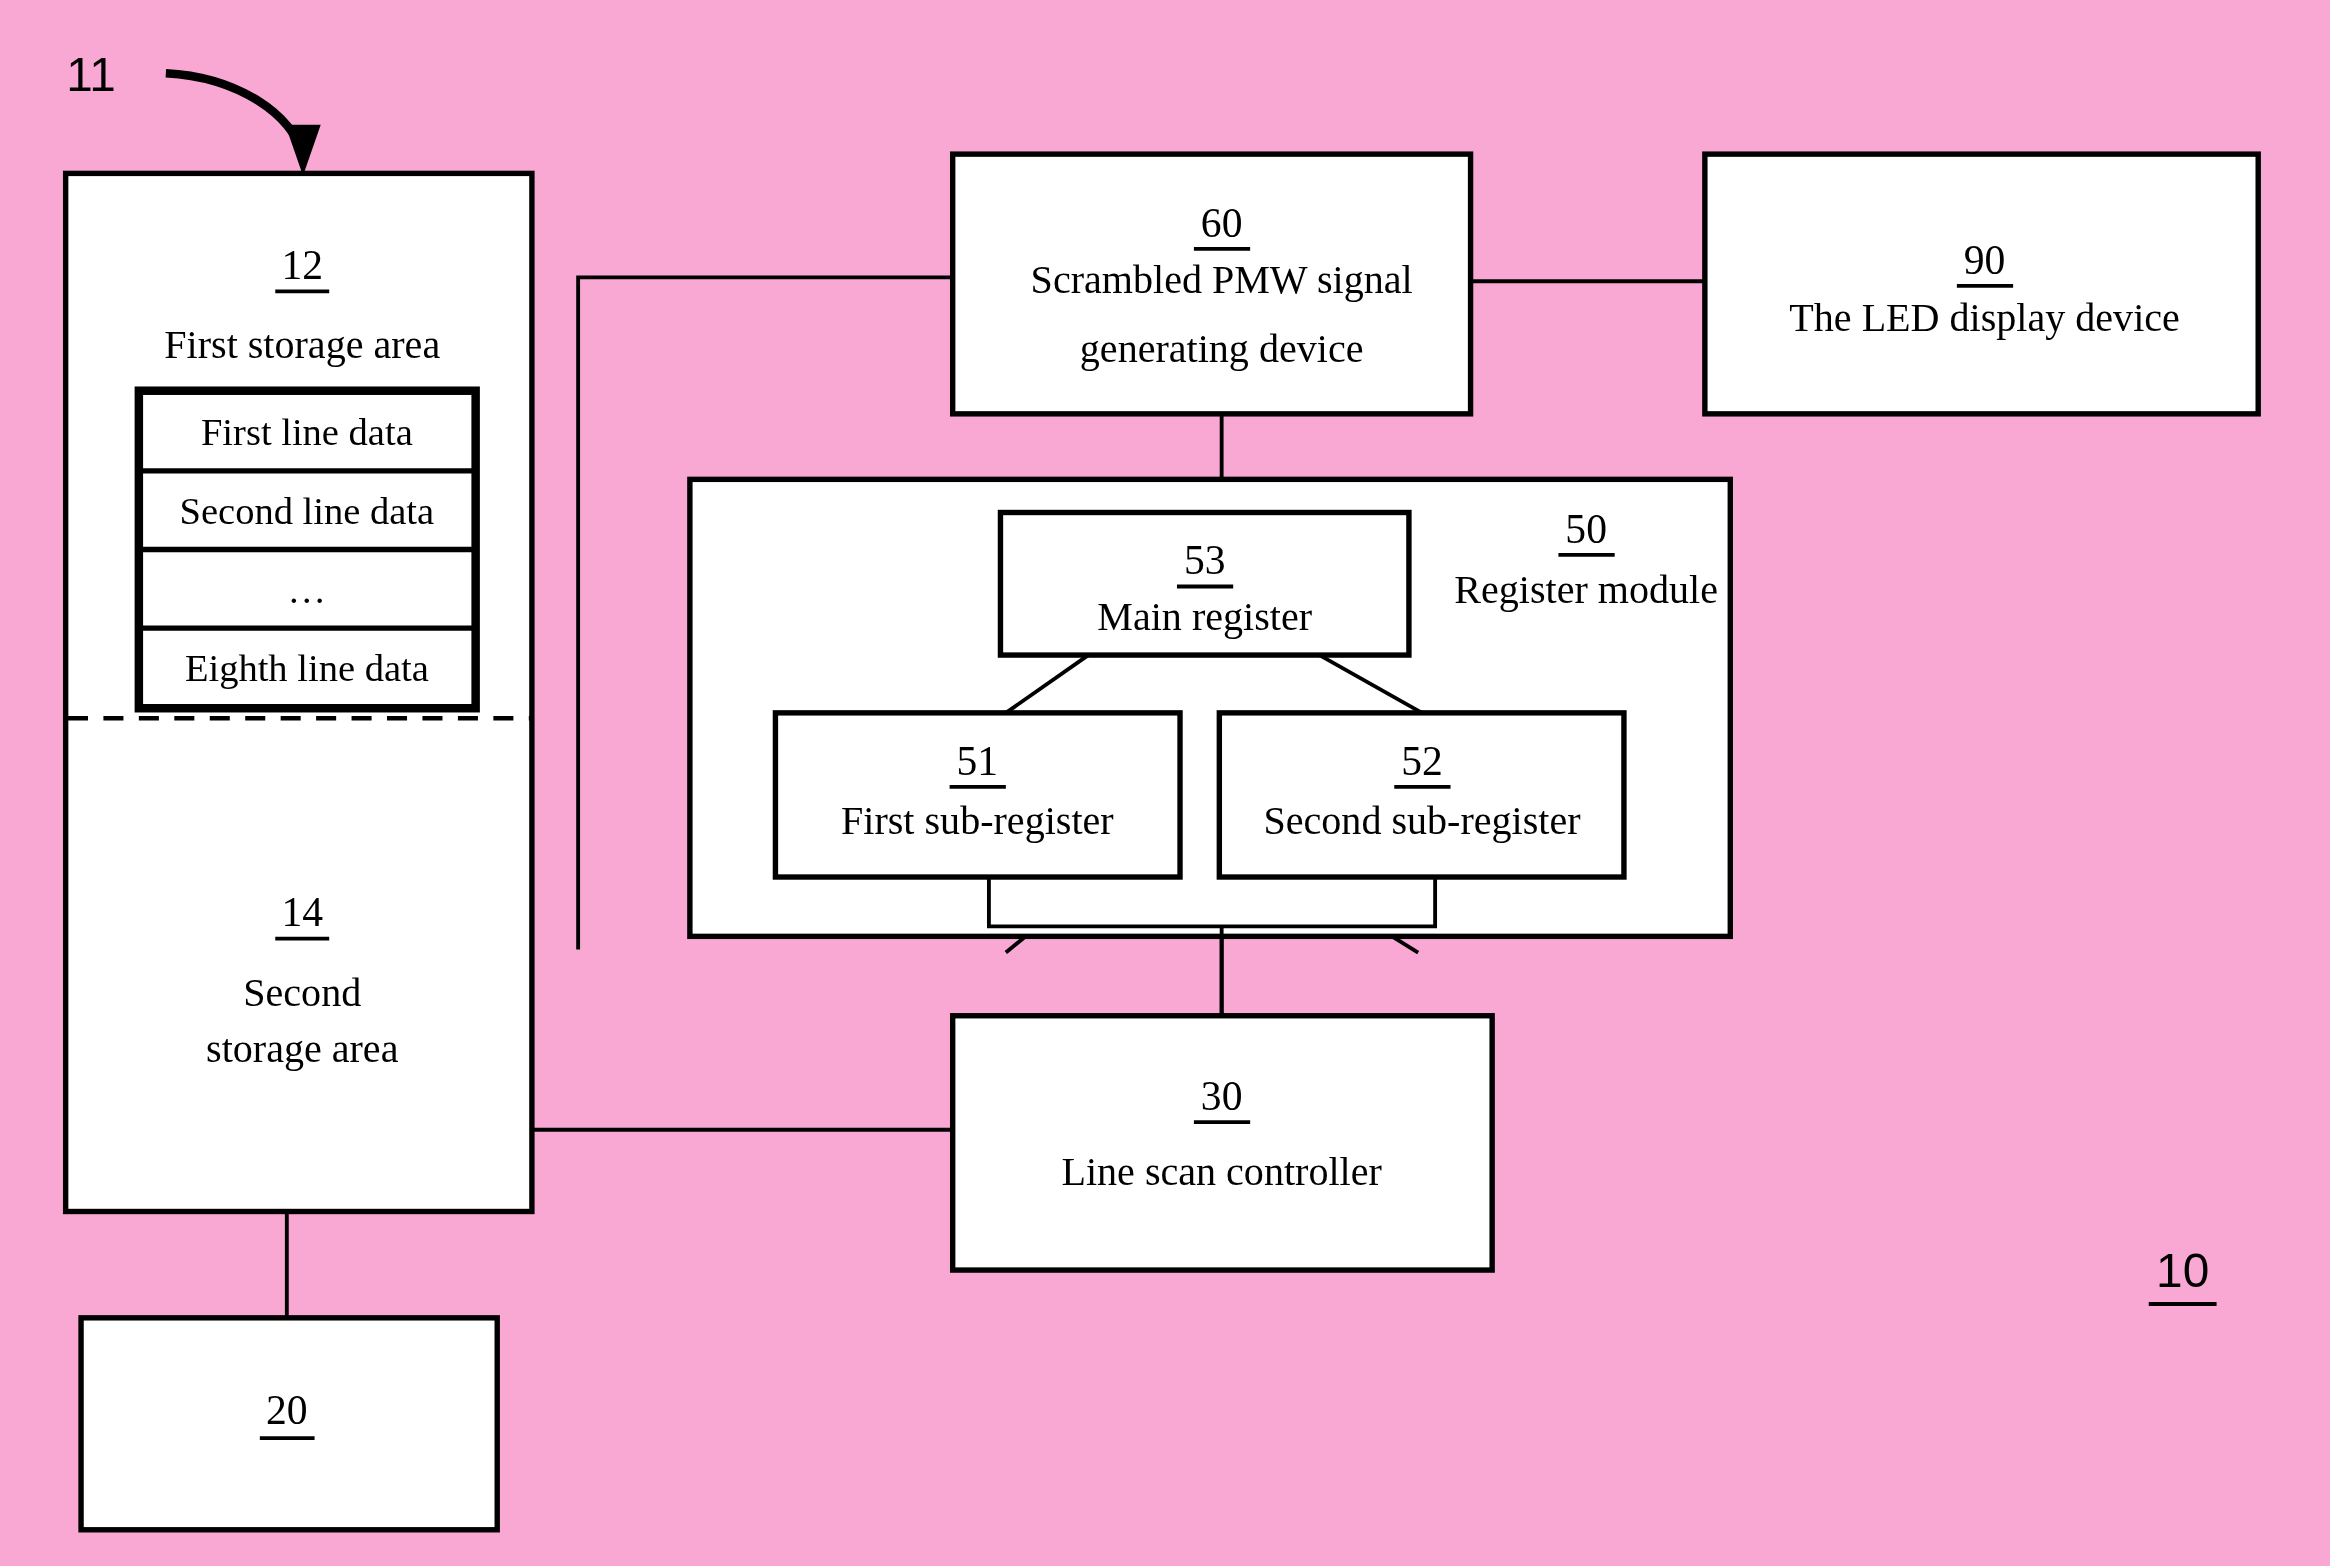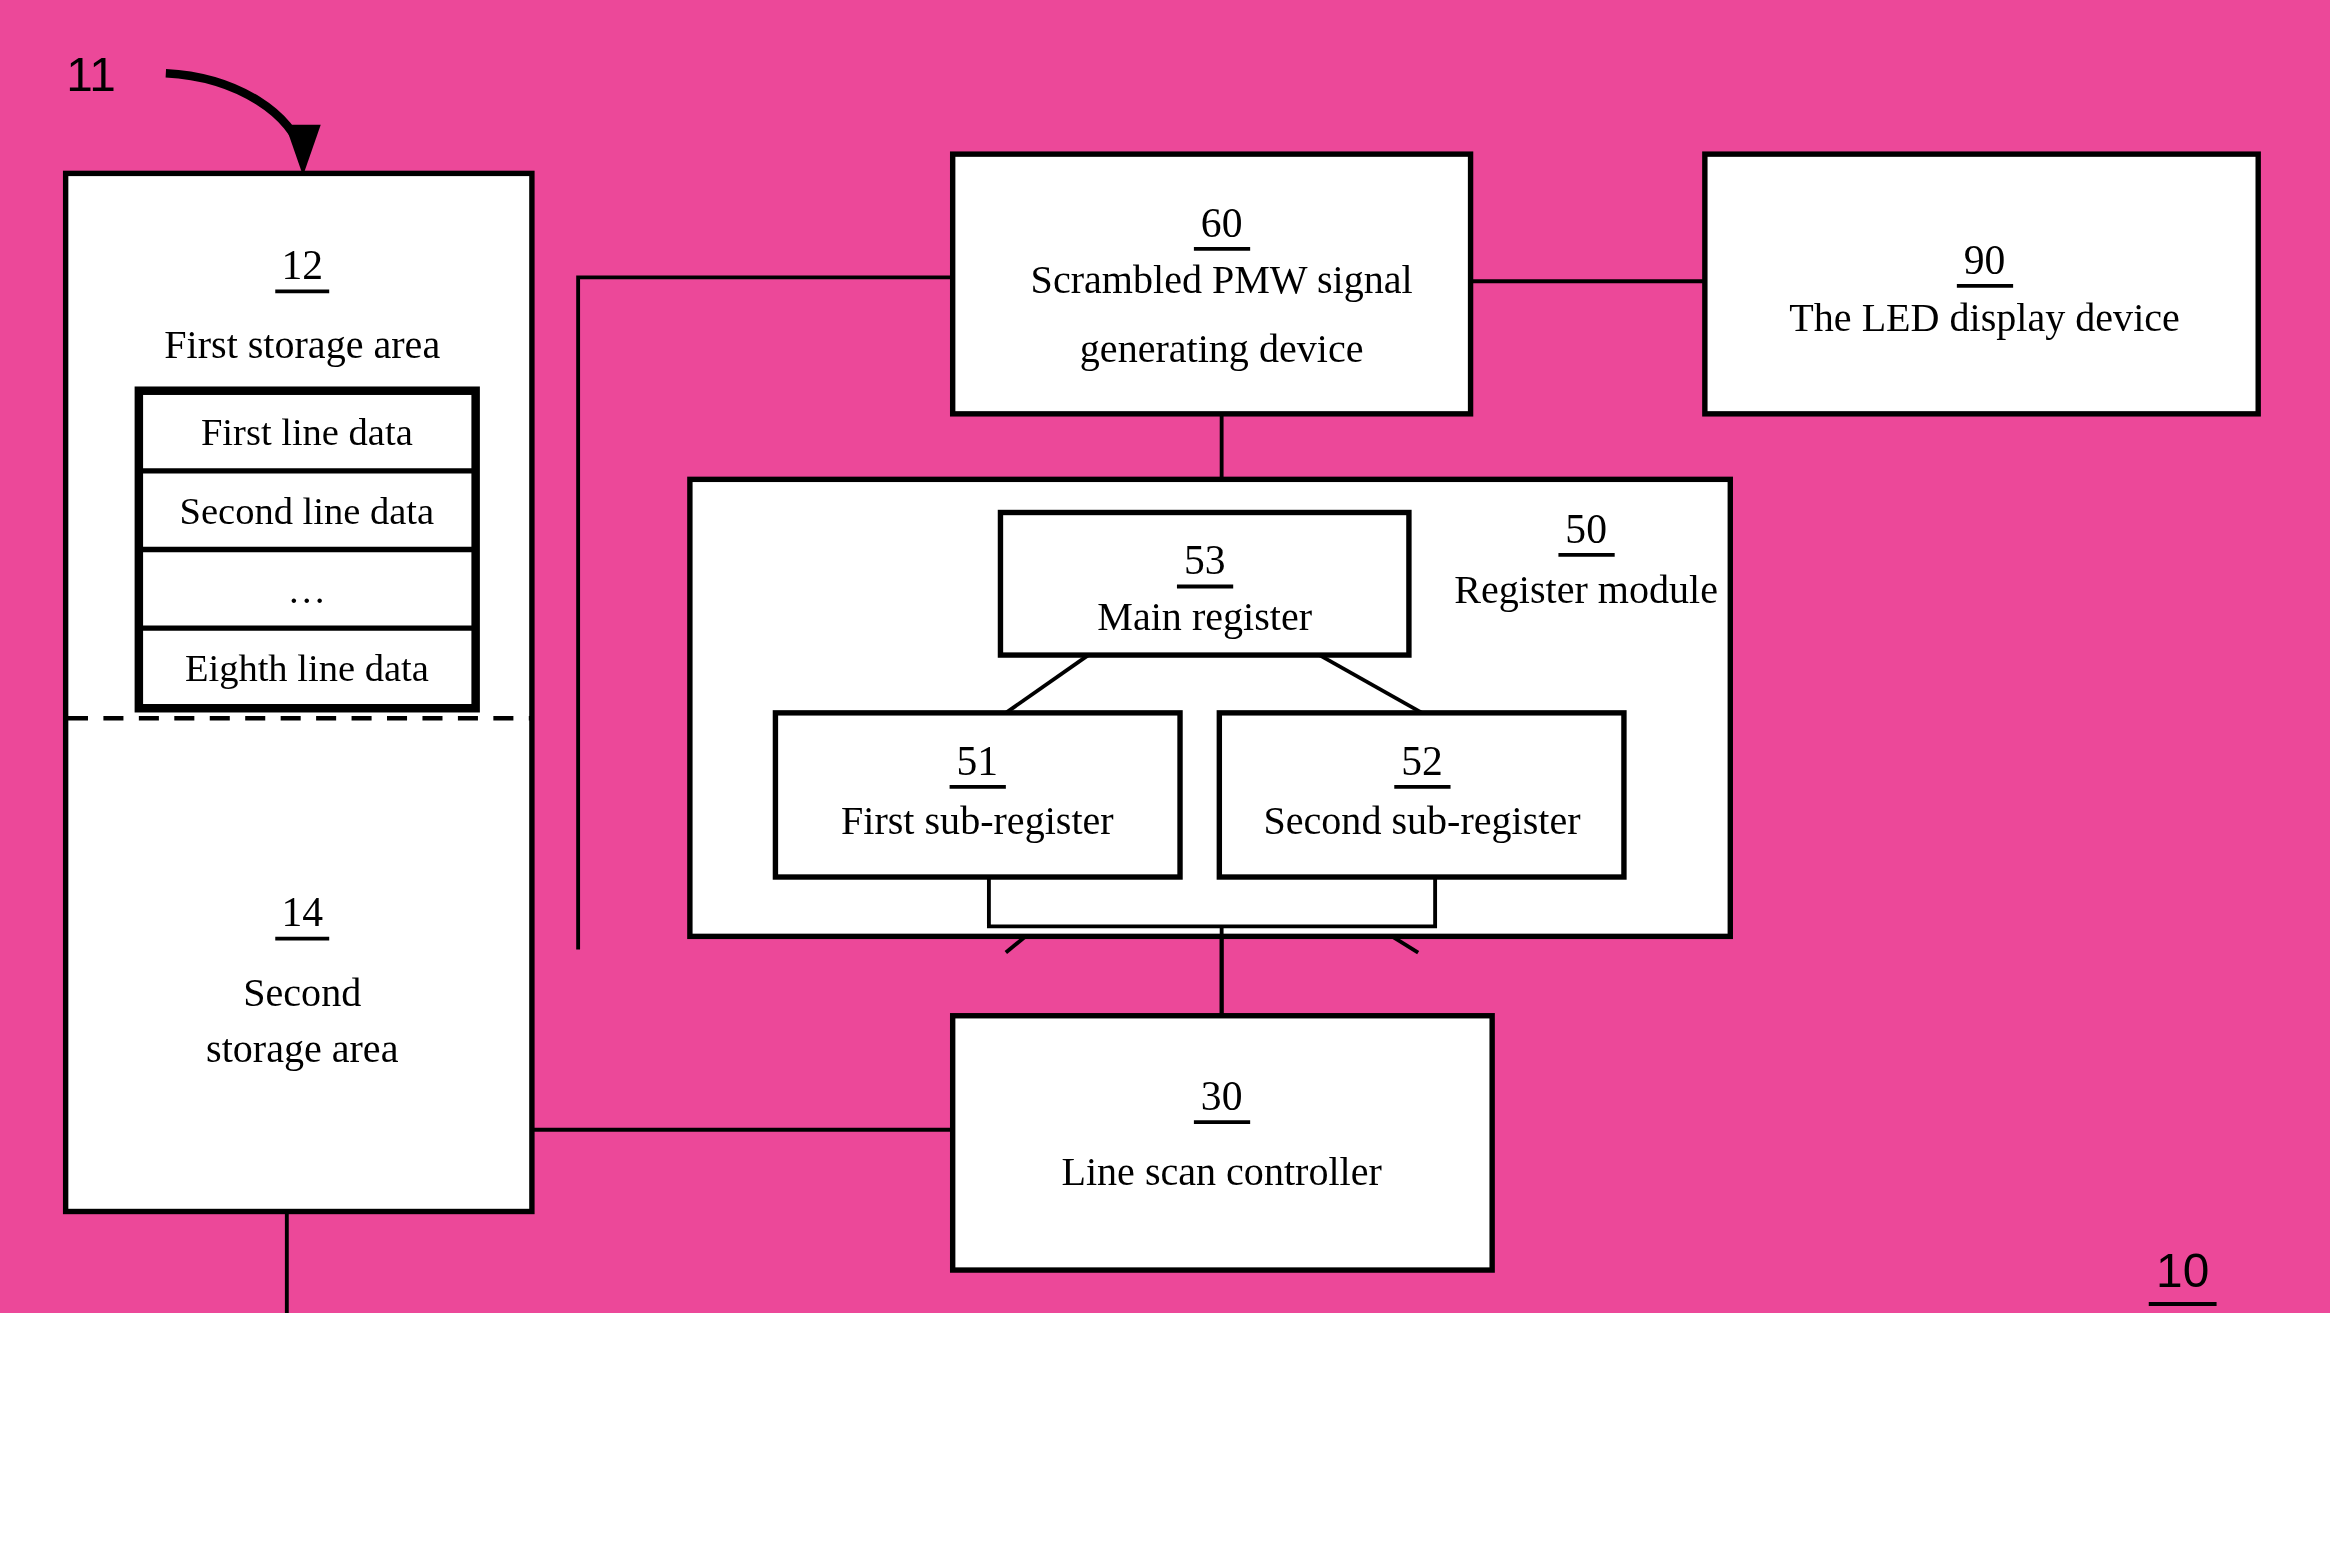--- a/index.html
+++ b/index.html
@@ -3,22 +3,22 @@
 <meta charset="utf-8">
 <style>
   html, body {
     margin: 0;
     padding: 0;
     background: #ffffff;
   }
   #canvas {
     position: relative;
     width: 2330px;
-    height: 1313px;
-    background: #ec4899;
+    height: 1566px;
+    background: #f9a8d4;
     overflow: hidden;
   }
   svg.diagram {
     position: absolute;
     top: 0;
     left: 0;
     width: 2330px;
     height: 1566px;
   }
   .box-fill { fill: #ffffff; }

